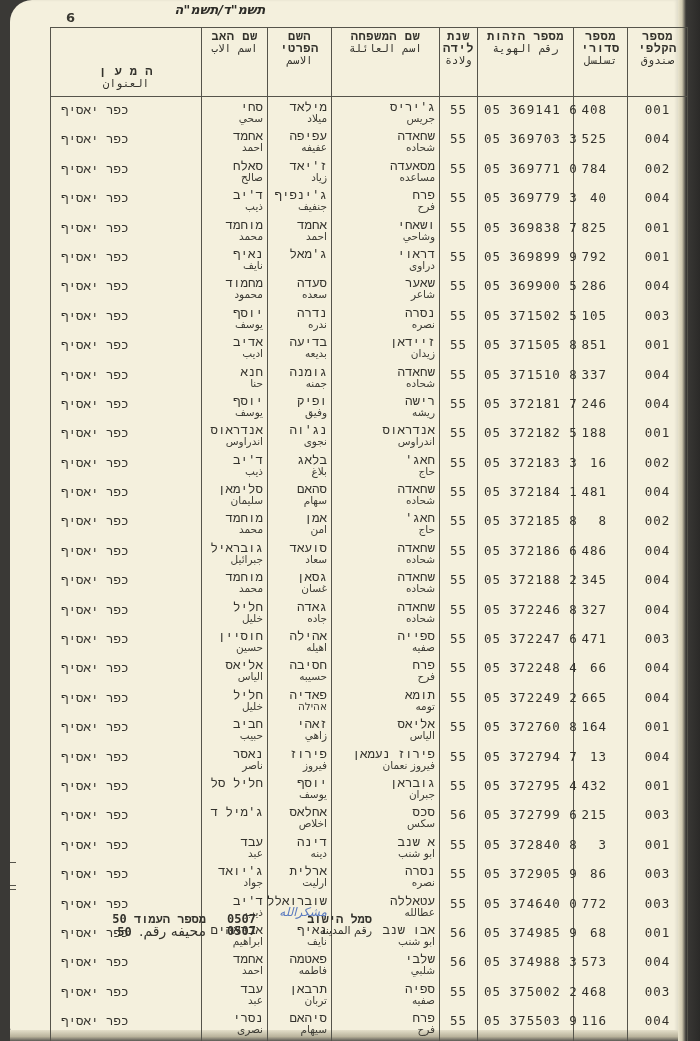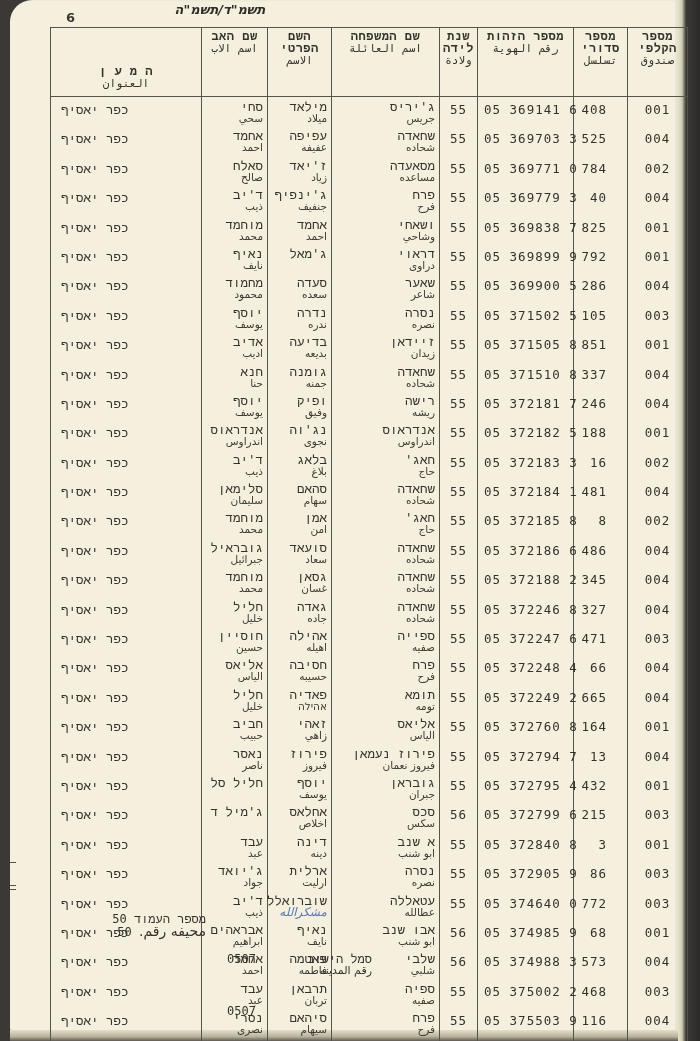--- a/index.html
+++ b/index.html
@@ -58,21 +58,21 @@
     .c-father { }
     .c-addr { text-align: left; direction: rtl; padding-top: 5px !important; padding-left: 10px !important; }
     .c-addr span { display: block; text-align: left; direction: rtl; white-space: nowrap; }
     .handnote {
       display: block; font-size: 12px; color: #5b7bbf; font-style: italic;
       font-family: "DejaVu Serif", serif; line-height: 10px;
     }
     .footer {
       position: absolute; top: 913px; font-size: 12px; color: #33322c; line-height: 12px;
     }
-    .footer .b { font-weight: normal; margin-top: 40px; }
+    .footer .b { font-weight: bold; }
     .f-left { left: 76px; width: 130px; direction: rtl; text-align: right; }
     .f-code { left: 206px; width: 50px; text-align: right; }
     .f-right { left: 262px; width: 110px; direction: rtl; text-align: right; }
     .margin-mark { position: absolute; left: 10px; background: #55544b; height: 1px; width: 6px; }
   </style>
 </head>
 <body>
 
 <div class="page"></div>
 <div class="right-edge"></div>

